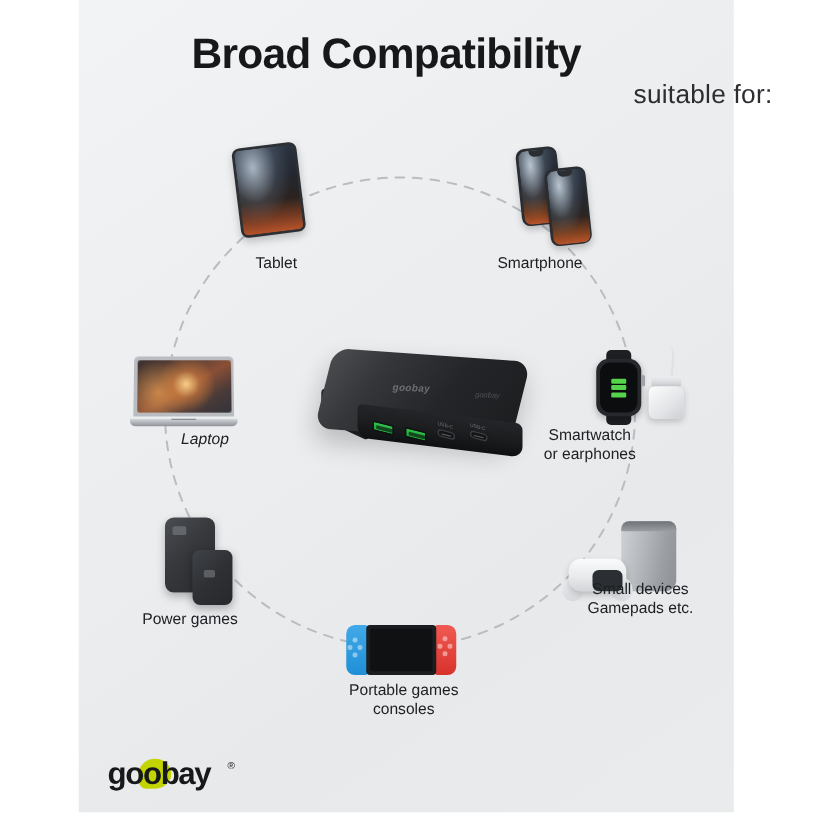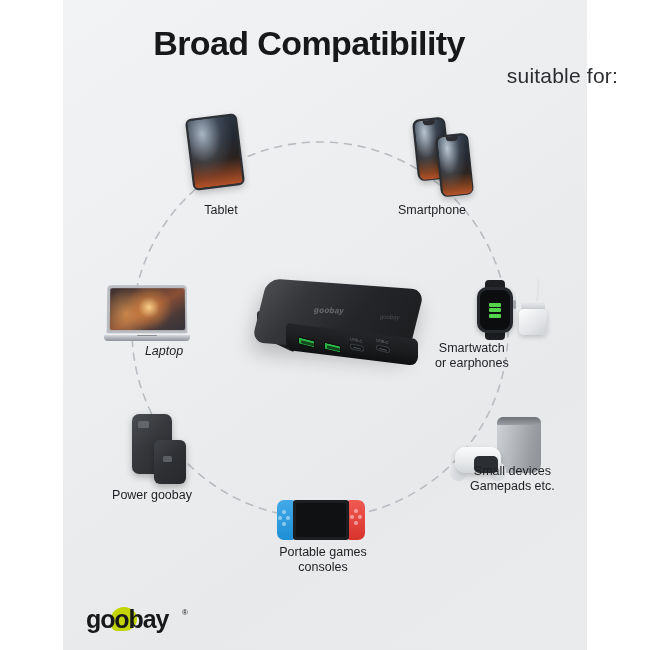--- a/index.html
+++ b/index.html
@@ -504,21 +504,21 @@
     <div class="earplug"></div>
     <div class="earbuds"></div>
   </div>
   <div class="label l" style="left:435px; top:341px;">Smartwatch
 or earphones</div>
 
   <div class="node pbanks" style="left:128px; top:414px;">
     <div class="pb-big"></div>
     <div class="pb-small"></div>
   </div>
-  <div class="label c" style="left:152px; top:488px;">Power goobay</div>
+  <div class="label c" style="left:152px; top:488px;">Power games</div>
 
   <div class="node smallgrp" style="left:447px; top:417px;">
     <div class="speaker"></div>
     <div class="gamepad">
       <div class="grip-l"></div>
       <div class="grip-r"></div>
       <div class="body">
         <div class="center"></div>
       </div>
     </div>

